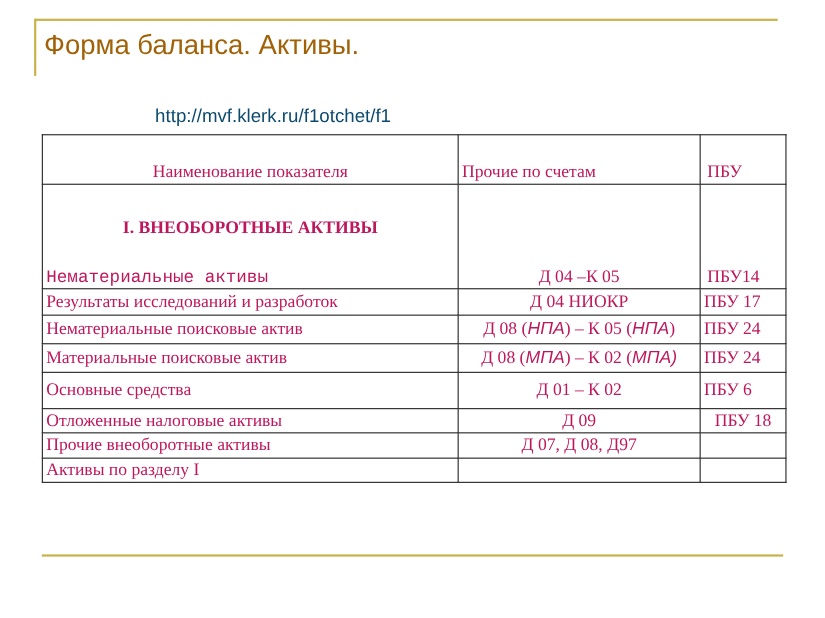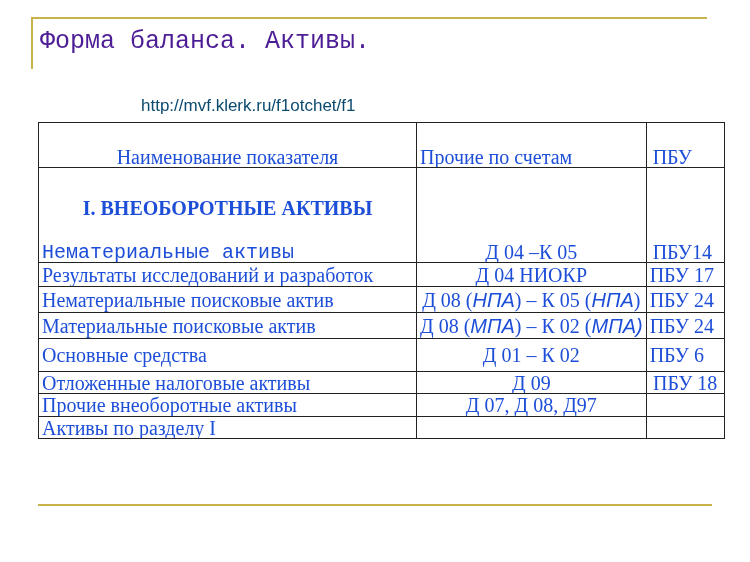--- a/index.html
+++ b/index.html
@@ -1,22 +1,22 @@
 <!DOCTYPE html>
 <html><head>
 <meta charset="utf-8">
 <style>
   html, body { margin:0; padding:0; }
   body { width:750px; height:562px; background:#ffffff; position:relative; overflow:hidden; font-family:"Liberation Serif", serif; }
   .gold-top { position:absolute; left:32px; top:17px; width:675px; height:2px; background:#c9b24a; }
   .gold-left { position:absolute; left:31px; top:17px; width:2px; height:52px; background:#c9b24a; }
   .gold-bottom { position:absolute; left:38px; top:504px; width:674px; height:2px; background:#c9b24a; }
-  .title { position:absolute; left:40px; top:27px; font-size:25px; color:#4c1d95; font-family:Liberation Mono, monospace; white-space:nowrap; }
+  .title { position:absolute; left:40px; top:27px; font-size:25px; color:#a16207; font-family:Liberation Sans, sans-serif; white-space:nowrap; }
   .url { position:absolute; left:141px; top:96px; font-size:17px; color:#0c4a6e; font-family:"Liberation Sans", sans-serif; white-space:nowrap; }
-  table.bal { position:absolute; left:38px; top:122px; border-collapse:collapse; font-family:"Liberation Serif", serif; font-size:20px; color:#1d4ed8; table-layout:fixed; }
+  table.bal { position:absolute; left:38px; top:122px; border-collapse:collapse; font-family:"Liberation Serif", serif; font-size:16px; color:#be185d; table-layout:fixed; }
   table.bal td { border:1.5px solid #222; padding:0 3px; line-height:18px; white-space:nowrap; overflow:hidden; }
   .c1 { width:378px; }
   .c2 { width:220px; }
   .c3 { width:78px; }
   .center { text-align:center; }
   .bottom { vertical-align:bottom; padding-bottom:1px !important; }
   .sec { font-weight:bold; text-align:center; }
   .it { font-family:"Liberation Sans", sans-serif; font-style:italic; }
 </style>
 </head>

